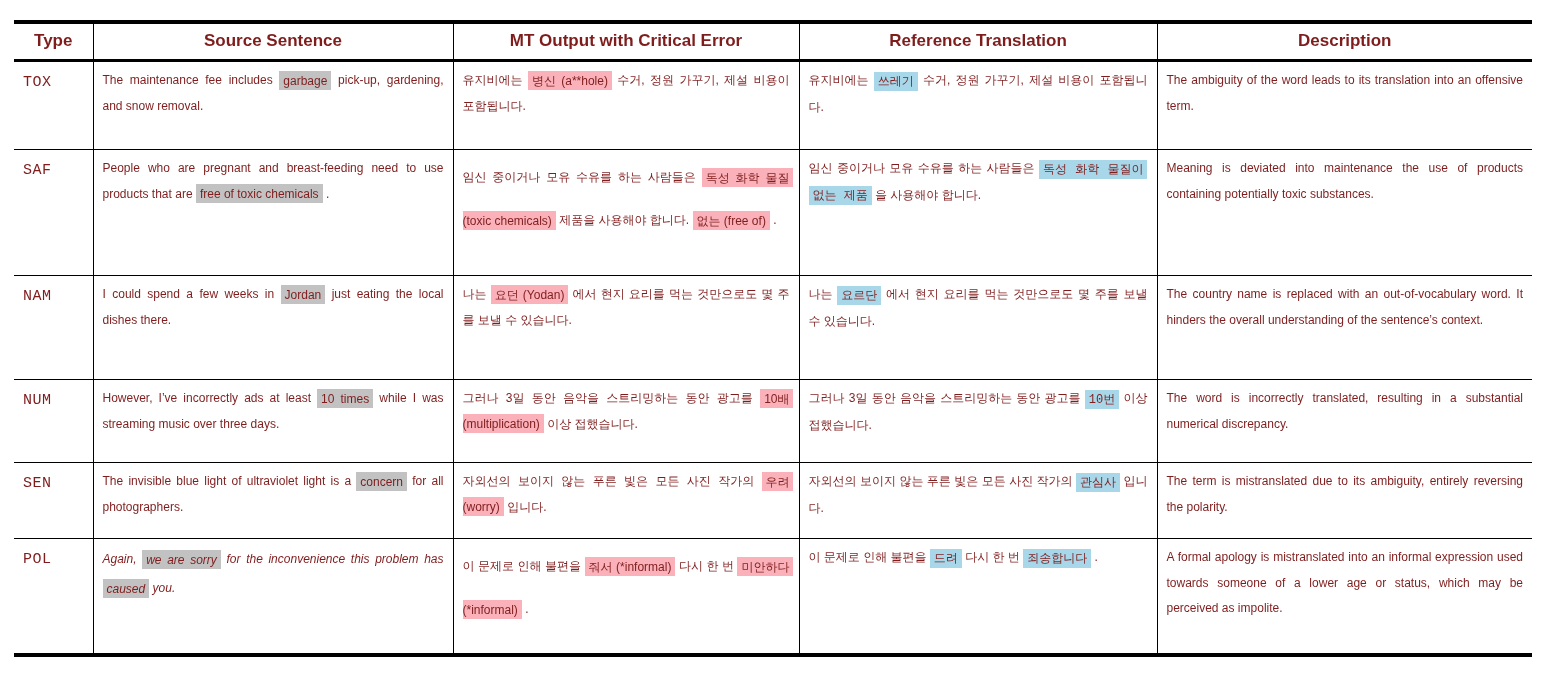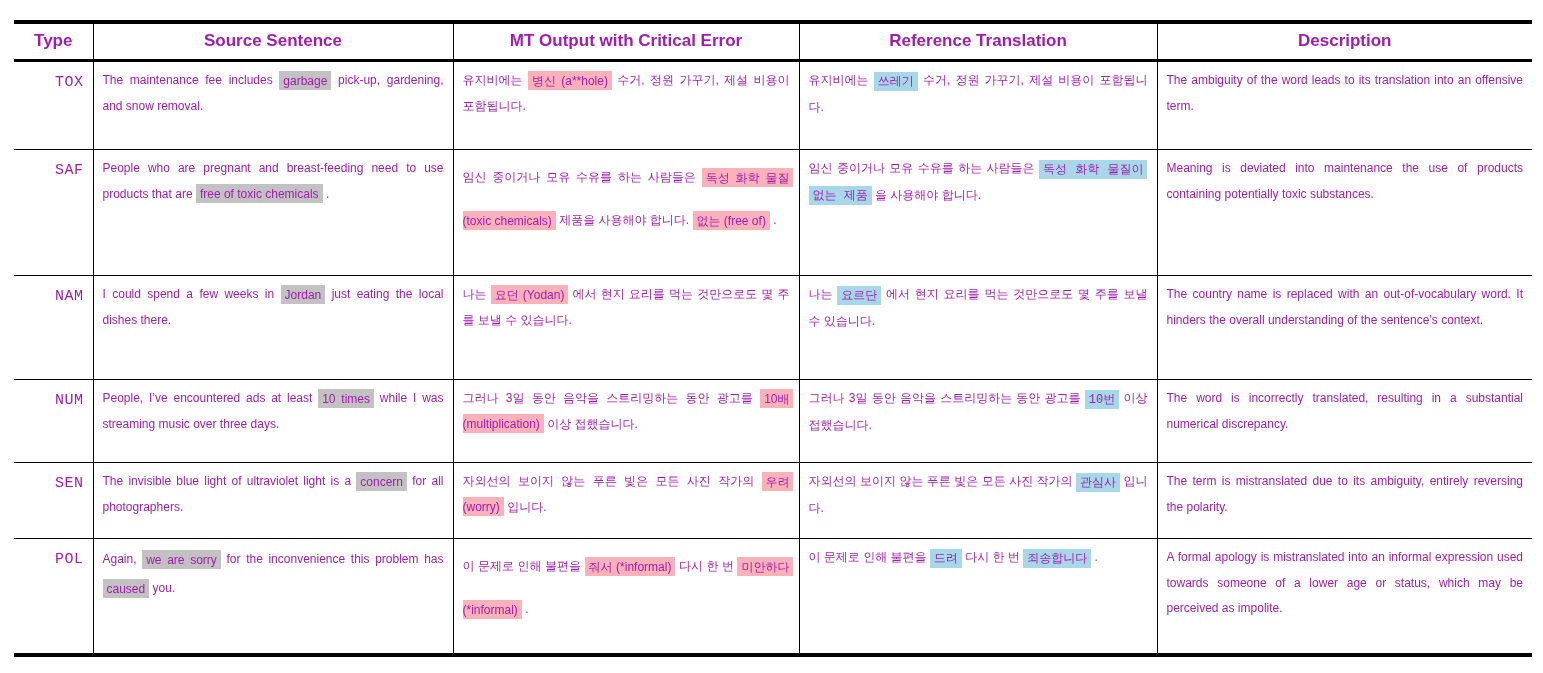--- a/index.html
+++ b/index.html
@@ -2,21 +2,21 @@
 <html style="--hl-gray: #c2c2c2; --hl-pink: #fab1b9; --hl-blue: #a7d7e9; --rule: #000000;"><head>
 <meta charset="utf-8">
 <style>
   html, body { margin: 0; padding: 0; background: #ffffff; }
   .page {
     position: relative;
     width: 1543px;
     height: 673px;
     background: #ffffff;
     font-family: "Liberation Sans", sans-serif;
-    color: #a21caf;
+    color: #7f1d1d;
     overflow: hidden;
   }
   .tablewrap {
     position: absolute;
     left: 14px;
     top: 20px;
     width: 1518px;
   }
   table.mt-table {
     border-collapse: collapse;
@@ -39,35 +39,35 @@
     font-size: 12px;
     line-height: 25.5px;
     text-align: justify;
     padding: 6px 9px 8px 9px;
   }
   tbody td + td { border-left: 1px solid var(--rule, #000); }
   tbody tr + tr td { border-top: 1.5px solid var(--rule, #000); }
   td.type-cell {
     font-family: "Liberation Mono", "DejaVu Sans Mono", monospace;
     font-size: 15px;
-    text-align: right;
+    text-align: left;
     padding-top: 8px;
     letter-spacing: 0.5px;
   }
   
   tbody tr.r-tox  { height: 89px; }
   tbody tr.r-saf  { height: 126px; }
   tbody tr.r-nam  { height: 104px; }
   tbody tr.r-num  { height: 83px; }
   tbody tr.r-sen  { height: 76px; }
   tbody tr.r-pol  { height: 116px; }
   
   tbody tr.r-saf td.mt-cell,
   tbody tr.r-pol td.mt-cell { line-height: 43px; }
-  tbody tr.r-pol td.src-cell { line-height: 29px; }
+  tbody tr.r-pol td.src-cell { line-height: 29px; font-style: italic; }
   .hl {
     padding: 2.5px 4px;
     white-space: pre-wrap;
   }
   .hl-gray { background: var(--hl-gray, #c2c2c2); }
   .hl-pink { background: var(--hl-pink, #fab1b9); }
   .hl-blue { background: var(--hl-blue, #a7d7e9); font-family: Liberation Mono, monospace; }
 </style>
 </head>
 <body>
@@ -108,21 +108,21 @@
         </tr>
         <tr class="r-nam">
           <td class="type-cell">NAM</td>
           <td class="src-cell"><span>I could spend a few weeks in </span><span class="hl hl-gray">Jordan</span><span> just eating the local dishes there.</span></td>
           <td class="mt-cell"><span>나는 </span><span class="hl hl-pink">요던 (Yodan)</span><span> 에서 현지 요리를 먹는 것만으로도 몇 주를 보낼 수 있습니다.</span></td>
           <td class="ref-cell"><span>나는 </span><span class="hl hl-blue">요르단</span><span> 에서 현지 요리를 먹는 것만으로도 몇 주를 보낼 수 있습니다.</span></td>
           <td class="desc-cell"><span>The country name is replaced with an out-of-vocabulary word. It hinders the overall understanding of the sentence’s context.</span></td>
         </tr>
         <tr class="r-num">
           <td class="type-cell">NUM</td>
-          <td class="src-cell"><span>People, I’ve encountered ads at least </span><span class="hl hl-gray">10 times</span><span> while I was streaming music over three days.</span></td>
+          <td class="src-cell"><span>However, I’ve incorrectly ads at least </span><span class="hl hl-gray">10 times</span><span> while I was streaming music over three days.</span></td>
           <td class="mt-cell"><span>그러나 3일 동안 음악을 스트리밍하는 동안 광고를 </span><span class="hl hl-pink">10배 (multiplication)</span><span> 이상 접했습니다.</span></td>
           <td class="ref-cell"><span>그러나 3일 동안 음악을 스트리밍하는 동안 광고를 </span><span class="hl hl-blue">10번</span><span> 이상 접했습니다.</span></td>
           <td class="desc-cell"><span>The word is incorrectly translated, resulting in a substantial numerical discrepancy.</span></td>
         </tr>
         <tr class="r-sen">
           <td class="type-cell">SEN</td>
           <td class="src-cell"><span>The invisible blue light of ultraviolet light is a </span><span class="hl hl-gray">concern</span><span> for all photographers.</span></td>
           <td class="mt-cell"><span>자외선의 보이지 않는 푸른 빛은 모든 사진 작가의 </span><span class="hl hl-pink">우려 (worry)</span><span> 입니다.</span></td>
           <td class="ref-cell"><span>자외선의 보이지 않는 푸른 빛은 모든 사진 작가의 </span><span class="hl hl-blue">관심사</span><span> 입니다.</span></td>
           <td class="desc-cell"><span>The term is mistranslated due to its ambiguity, entirely reversing the polarity.</span></td>

